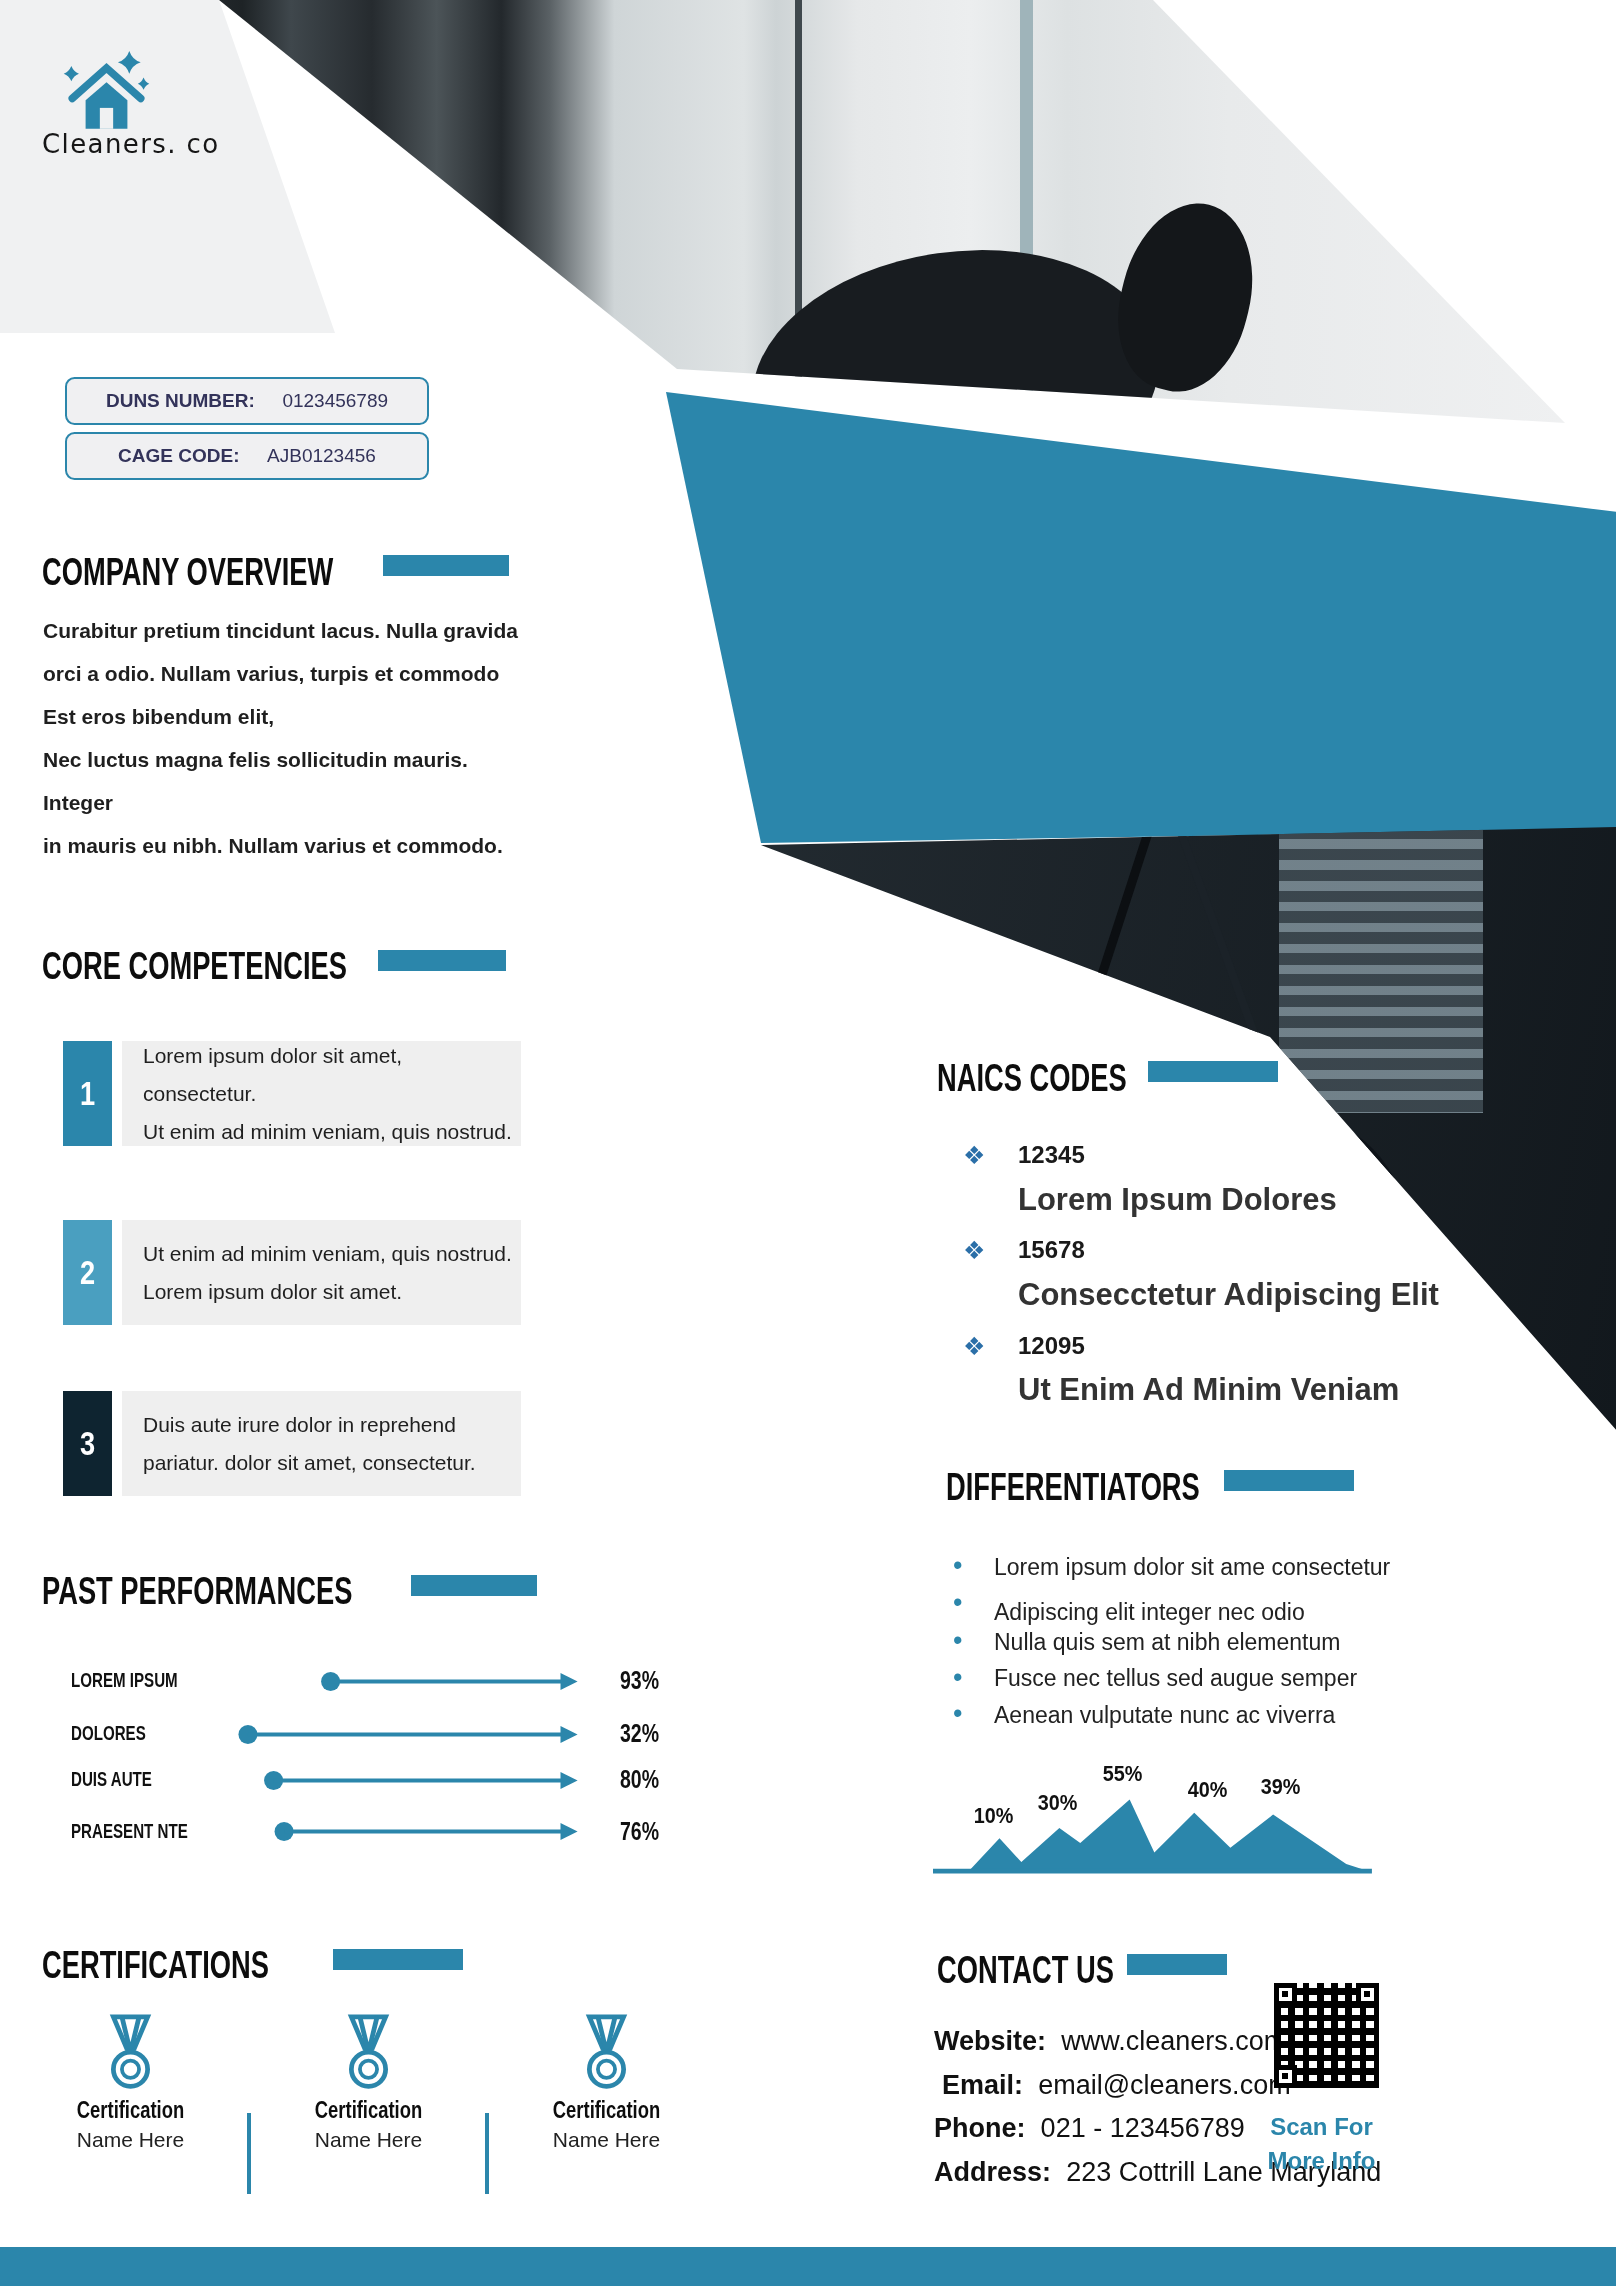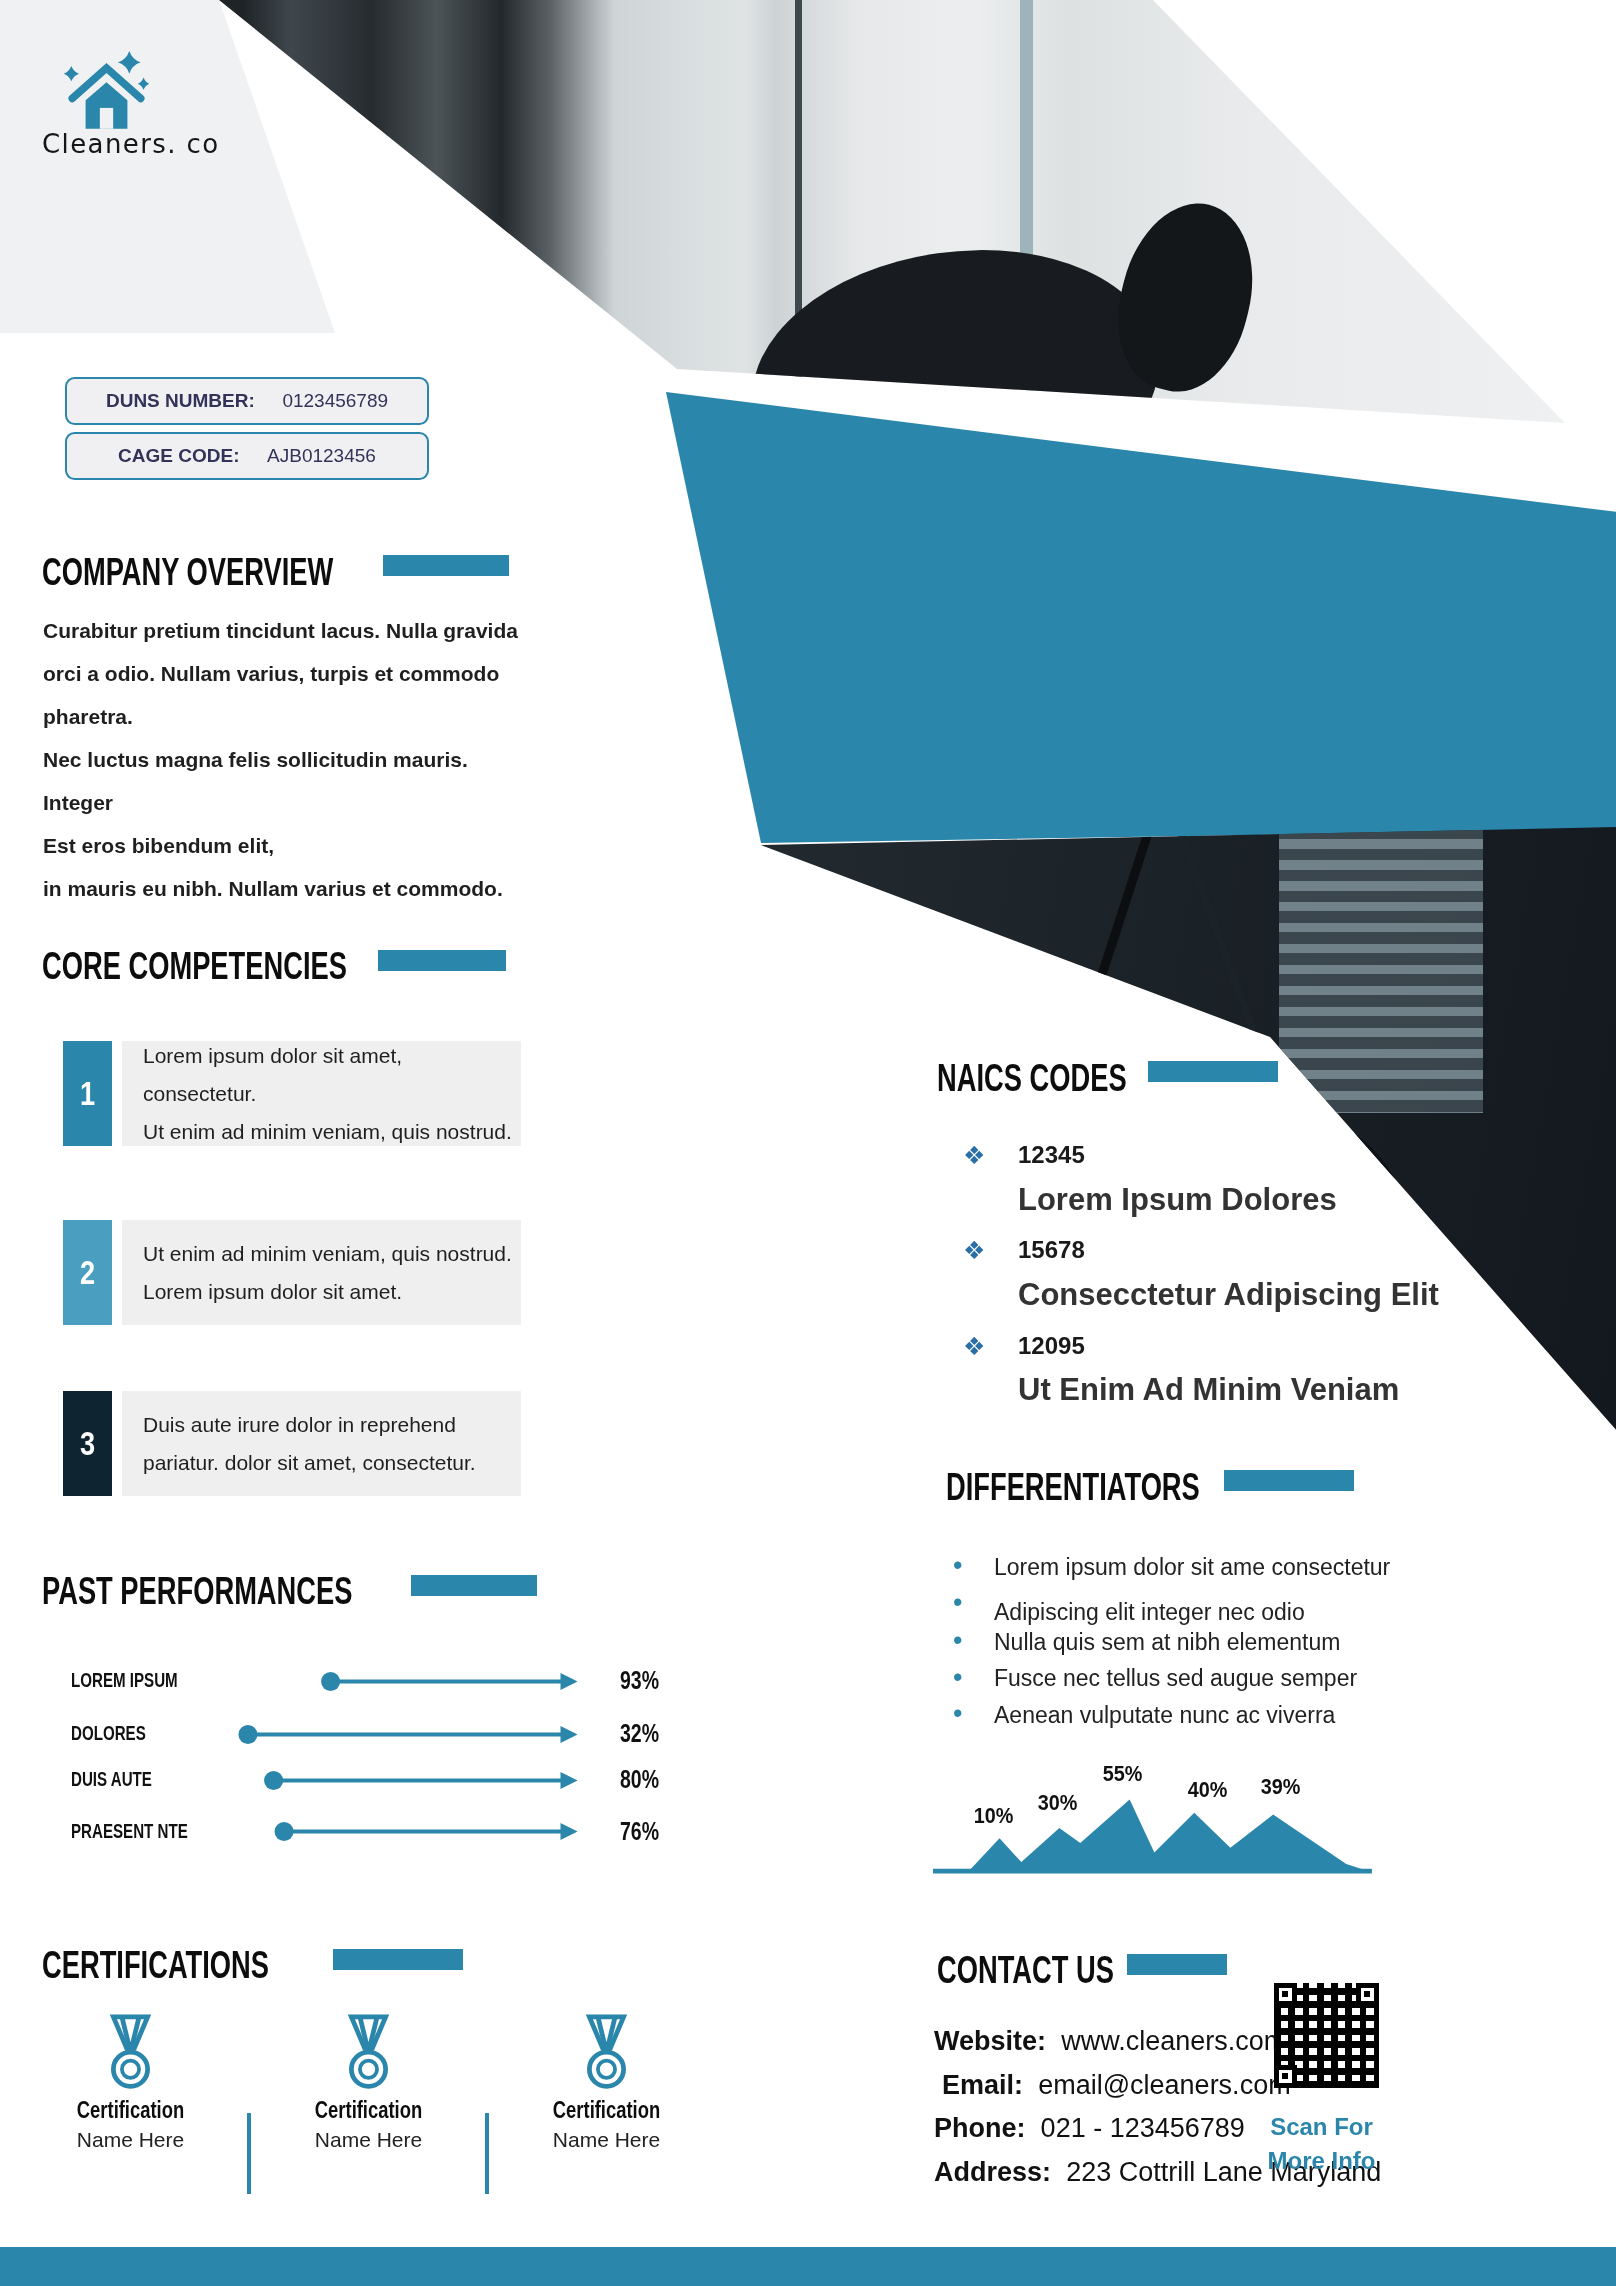--- a/index.html
+++ b/index.html
@@ -93,23 +93,22 @@
   <div class="codebox" style="top:432px;">
     <b>CAGE CODE:</b>
     <span>AJB0123456</span>
   </div>
 
   <div class="abs hd" style="left:42px;top:550px;">COMPANY OVERVIEW</div>
   <div class="abs hbar" style="left:383px;top:555px;width:126px;"></div>
   <div class="abs" style="left:43px;top:609px;width:495px;font-weight:bold;">
     <div class="body-line">Curabitur pretium tincidunt lacus. Nulla gravida</div>
     <div class="body-line">orci a odio. Nullam varius, turpis et commodo</div>
-    <div class="body-line">pharetra.</div>
+    <div class="body-line">Est eros bibendum elit,</div>
     <div class="body-line">Nec luctus magna felis sollicitudin mauris. Integer</div>
-    <div class="body-line">Est eros bibendum elit,</div>
     <div class="body-line">in mauris eu nibh. Nullam varius et commodo.</div>
   </div>
 
   <div class="abs hd" style="left:42px;top:944px;">CORE COMPETENCIES</div>
   <div class="abs hbar" style="left:378px;top:950px;width:128px;"></div>
 
   <div class="numbox" style="top:1041px;background:#2b86ab;">
     <span>1</span>
     </div>
   <div class="itembox" style="top:1041px;">

